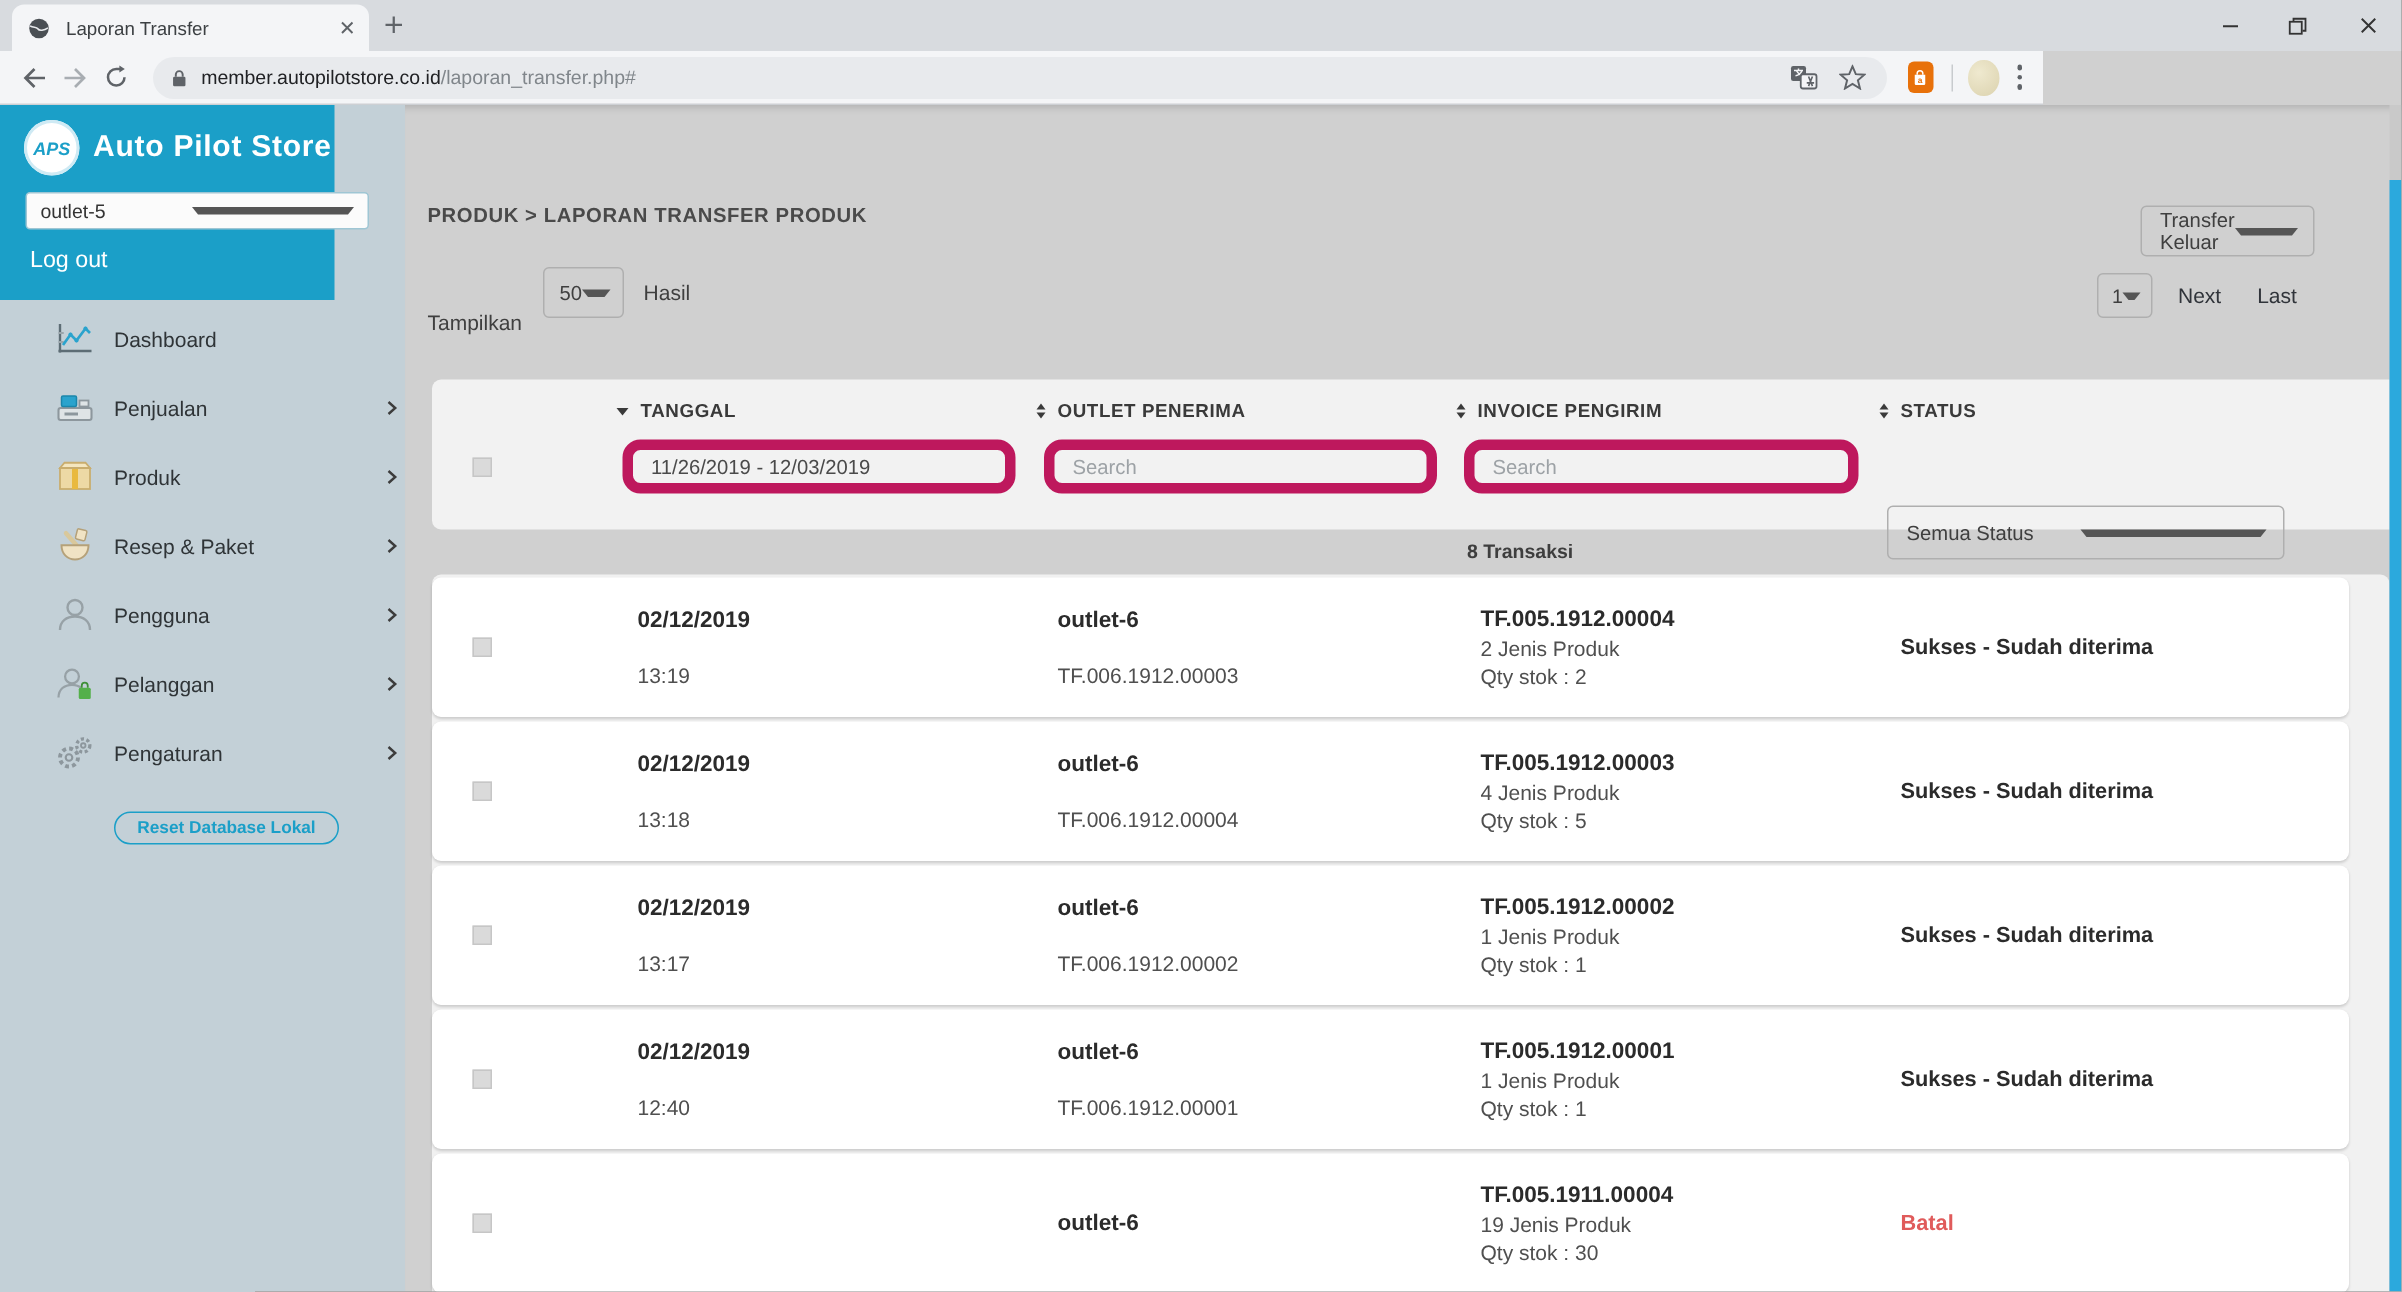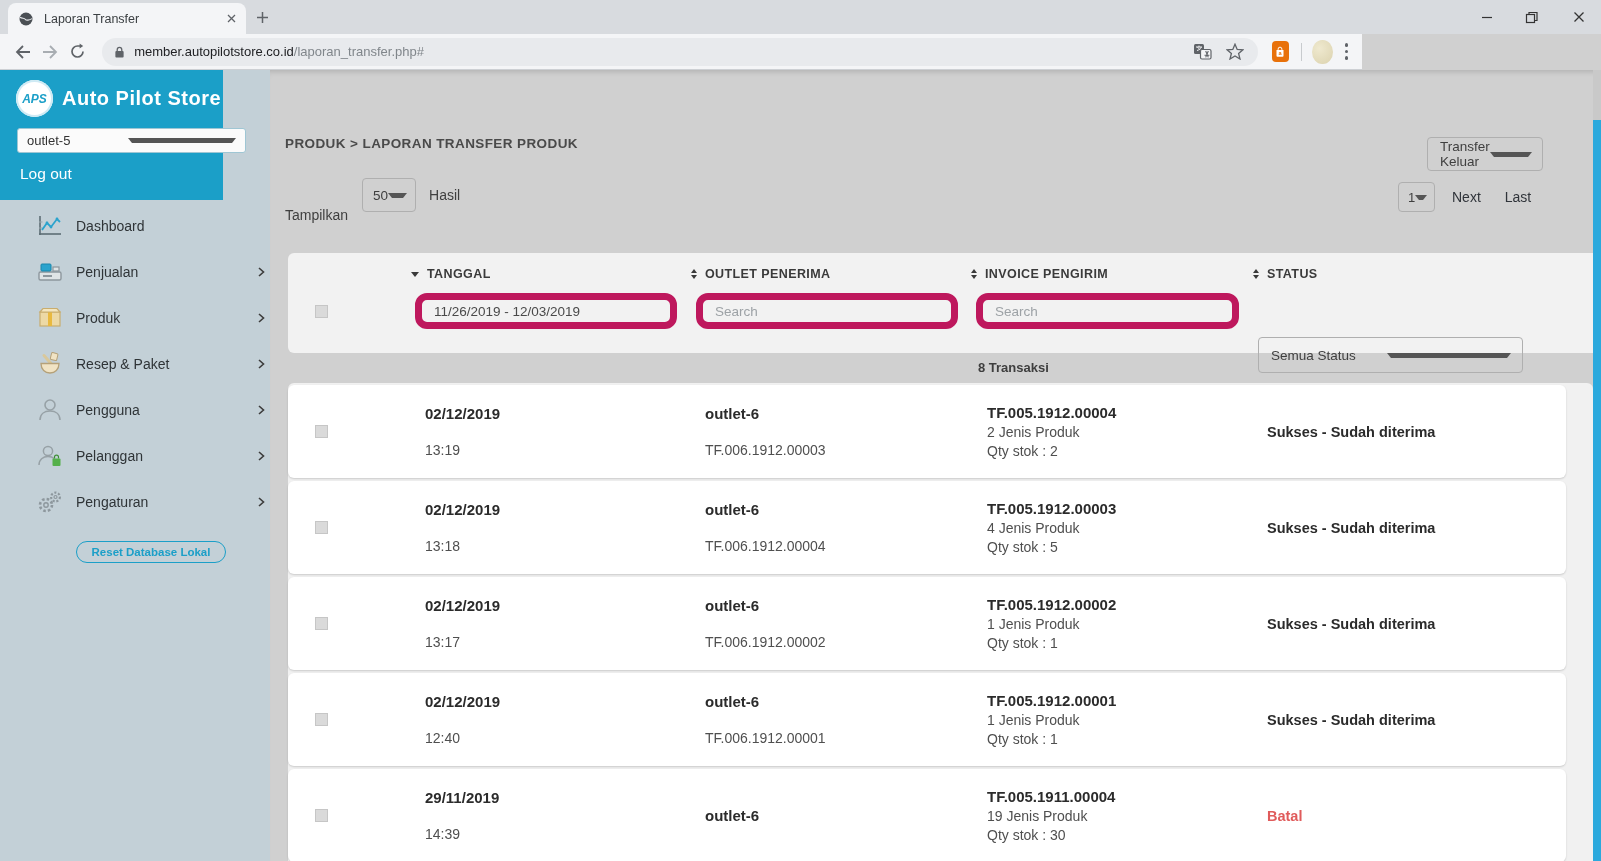--- a/index.html
+++ b/index.html
@@ -472,24 +472,20 @@
       <span class="t-sub">1 Jenis Produk</span>
       <span class="t-sub">Qty stok : 1</span>
     </div>
     <div class="rcol c-status">
       <span class="status-text success">Sukses - Sudah diterima</span>
     </div>
   </div>
 
   <div class="row-card">
     <span class="checkbox"></span>
-    <div class="rcol c-date">
-      <span class="t-bold">29/11/2019</span>
-      <span class="t-sub">14:39</span>
-    </div>
     <div class="rcol c-outlet">
       <span class="t-bold">outlet-6</span>
 
     </div>
     <div class="rcol c-invoice">
       <span class="t-bold">TF.005.1911.00004</span>
       <span class="t-sub">19 Jenis Produk</span>
       <span class="t-sub">Qty stok : 30</span>
     </div>
     <div class="rcol c-status">

